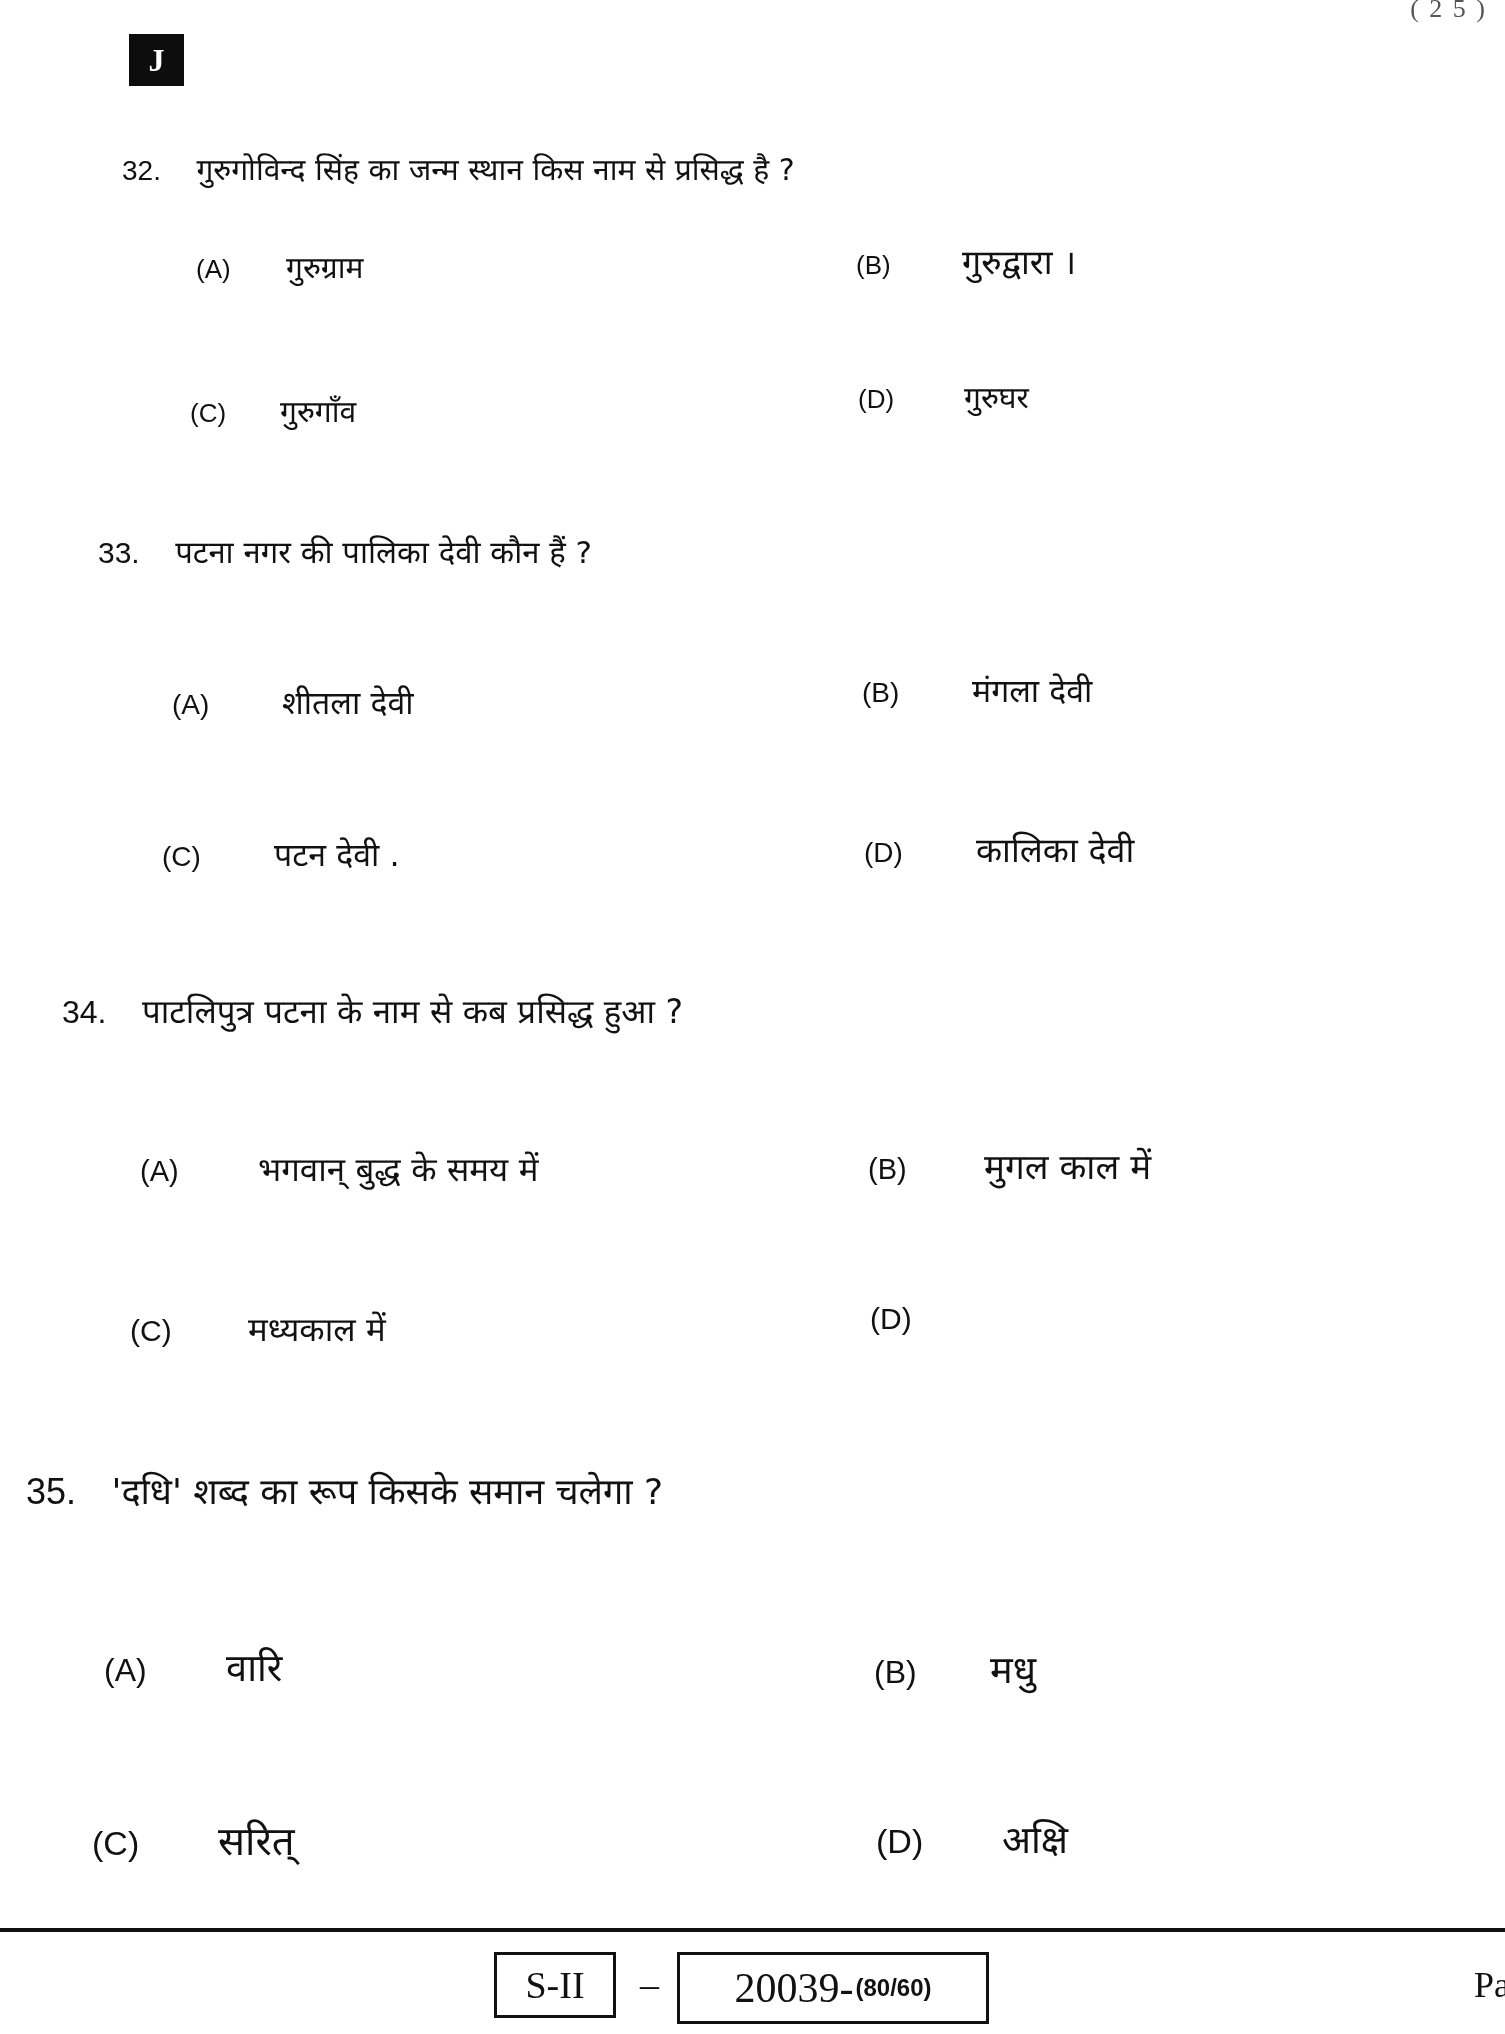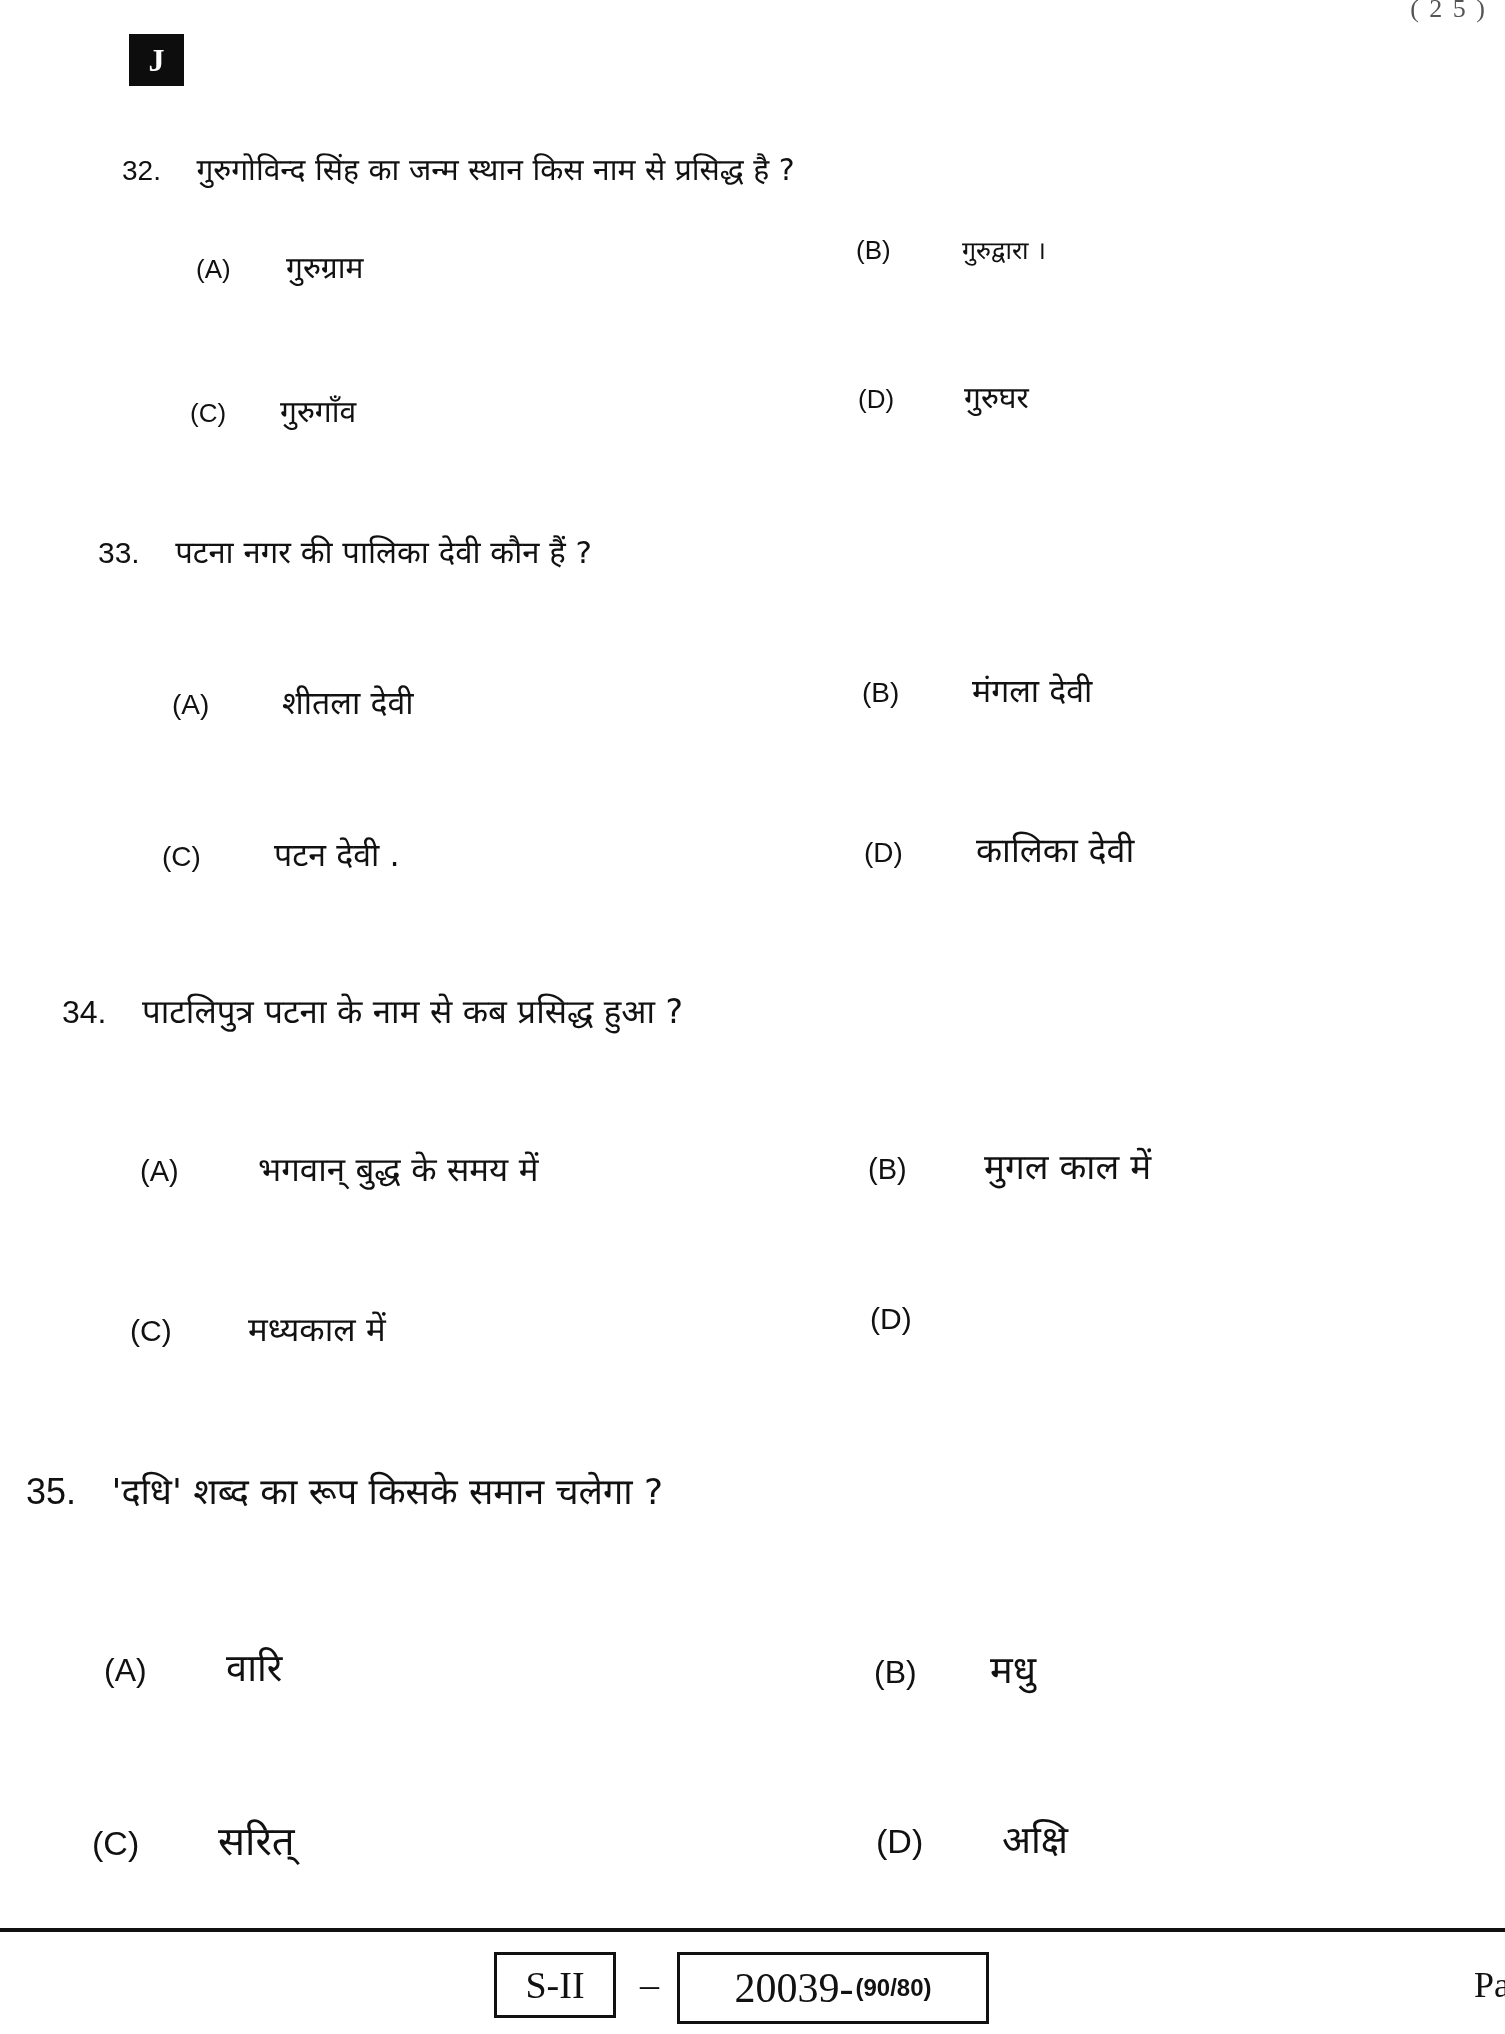--- a/index.html
+++ b/index.html
@@ -138,21 +138,21 @@
 <div class="question" style="left:122px; top:100px;margin-top:48px;">
   <span class="q-num" style="font-size:28px;">32.</span>
   <span class="q-text" style="font-size:30px;">गुरुगोविन्द सिंह का जन्म स्थान किस नाम से प्रसिद्ध है ?</span>
 </div>
 <div class="option" style="left:196px; top:246px;">
   <span class="opt-label" style="font-size:26px;">(A)</span>
   <span class="opt-text" style="font-size:30px;">गुरुग्राम</span>
 </div>
 <div class="option" style="left:856px; top:232px;">
   <span class="opt-label" style="font-size:26px; width:106px;">(B)</span>
-  <span class="opt-text" style="font-size:25px;">गुरुद्वारा ।</span>
+  <span class="opt-text" style="font-size:34px;margin-top:6px;">गुरुद्वारा ।</span>
 </div>
 <div class="option" style="left:190px; top:390px;">
   <span class="opt-label" style="font-size:26px;">(C)</span>
   <span class="opt-text" style="font-size:30px;">गुरुगाँव</span>
 </div>
 <div class="option" style="left:858px; top:376px;">
   <span class="opt-label" style="font-size:26px; width:106px;">(D)</span>
   <span class="opt-text" style="font-size:30px;">गुरुघर</span>
 </div>
 
@@ -219,16 +219,16 @@
 </div>
 
 <div class="footer-rule"></div>
 <div class="footer">
   <div class="code-box series-box">
     <span>S-II</span>
   </div>
   <span class="dash">–</span>
   <div class="code-box paper-box">
     <span>20039-</span>
-    <span class="page-count">(90/80)</span>
+    <span class="page-count">(80/60)</span>
   </div>
   <span class="page-word">Pag</span>
 </div>
 
 </body></html>

